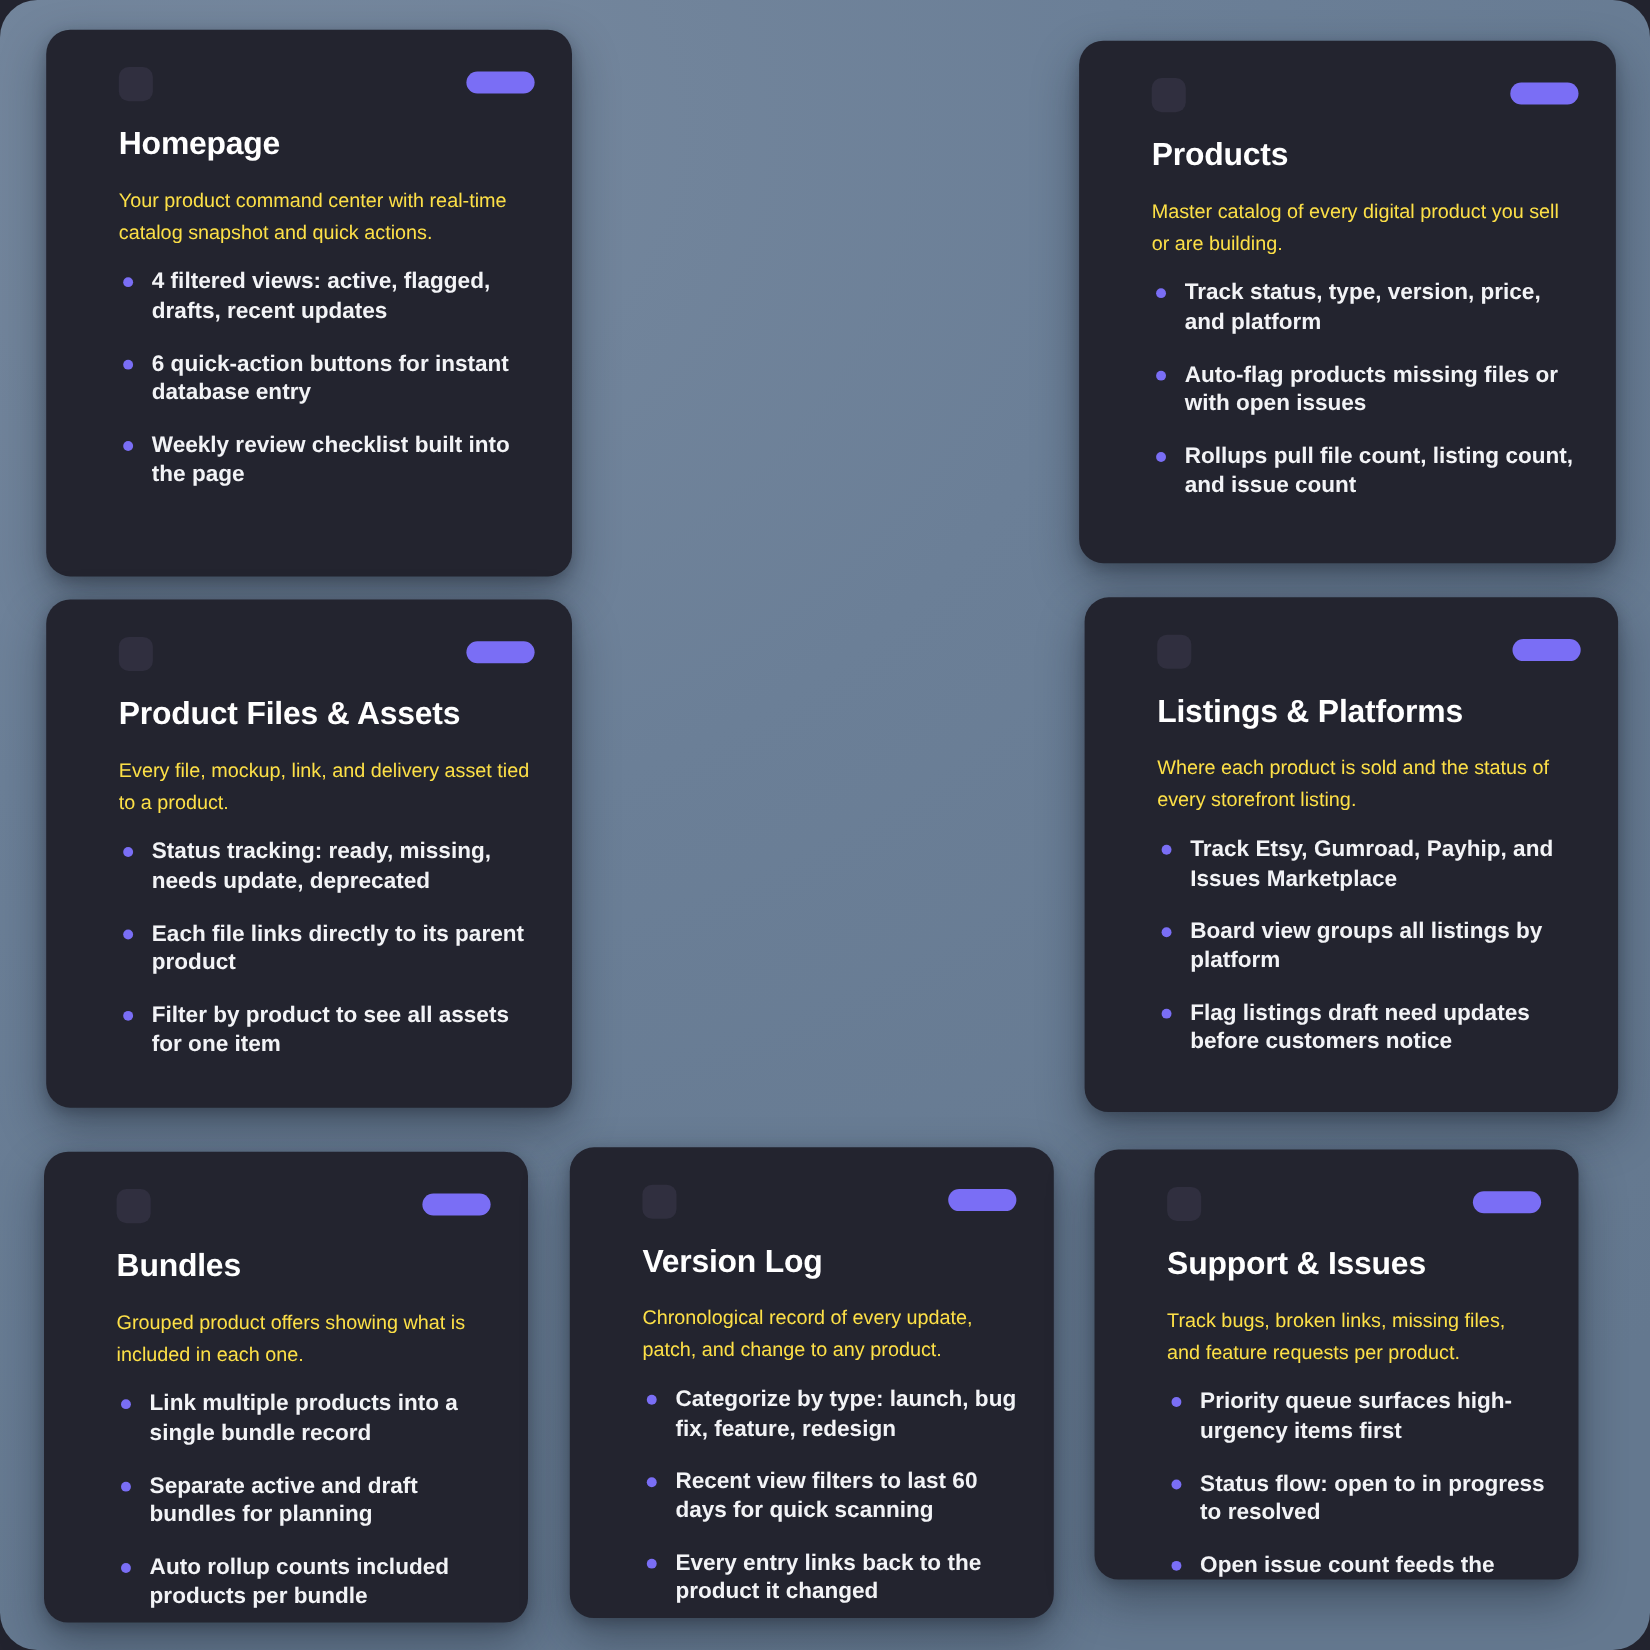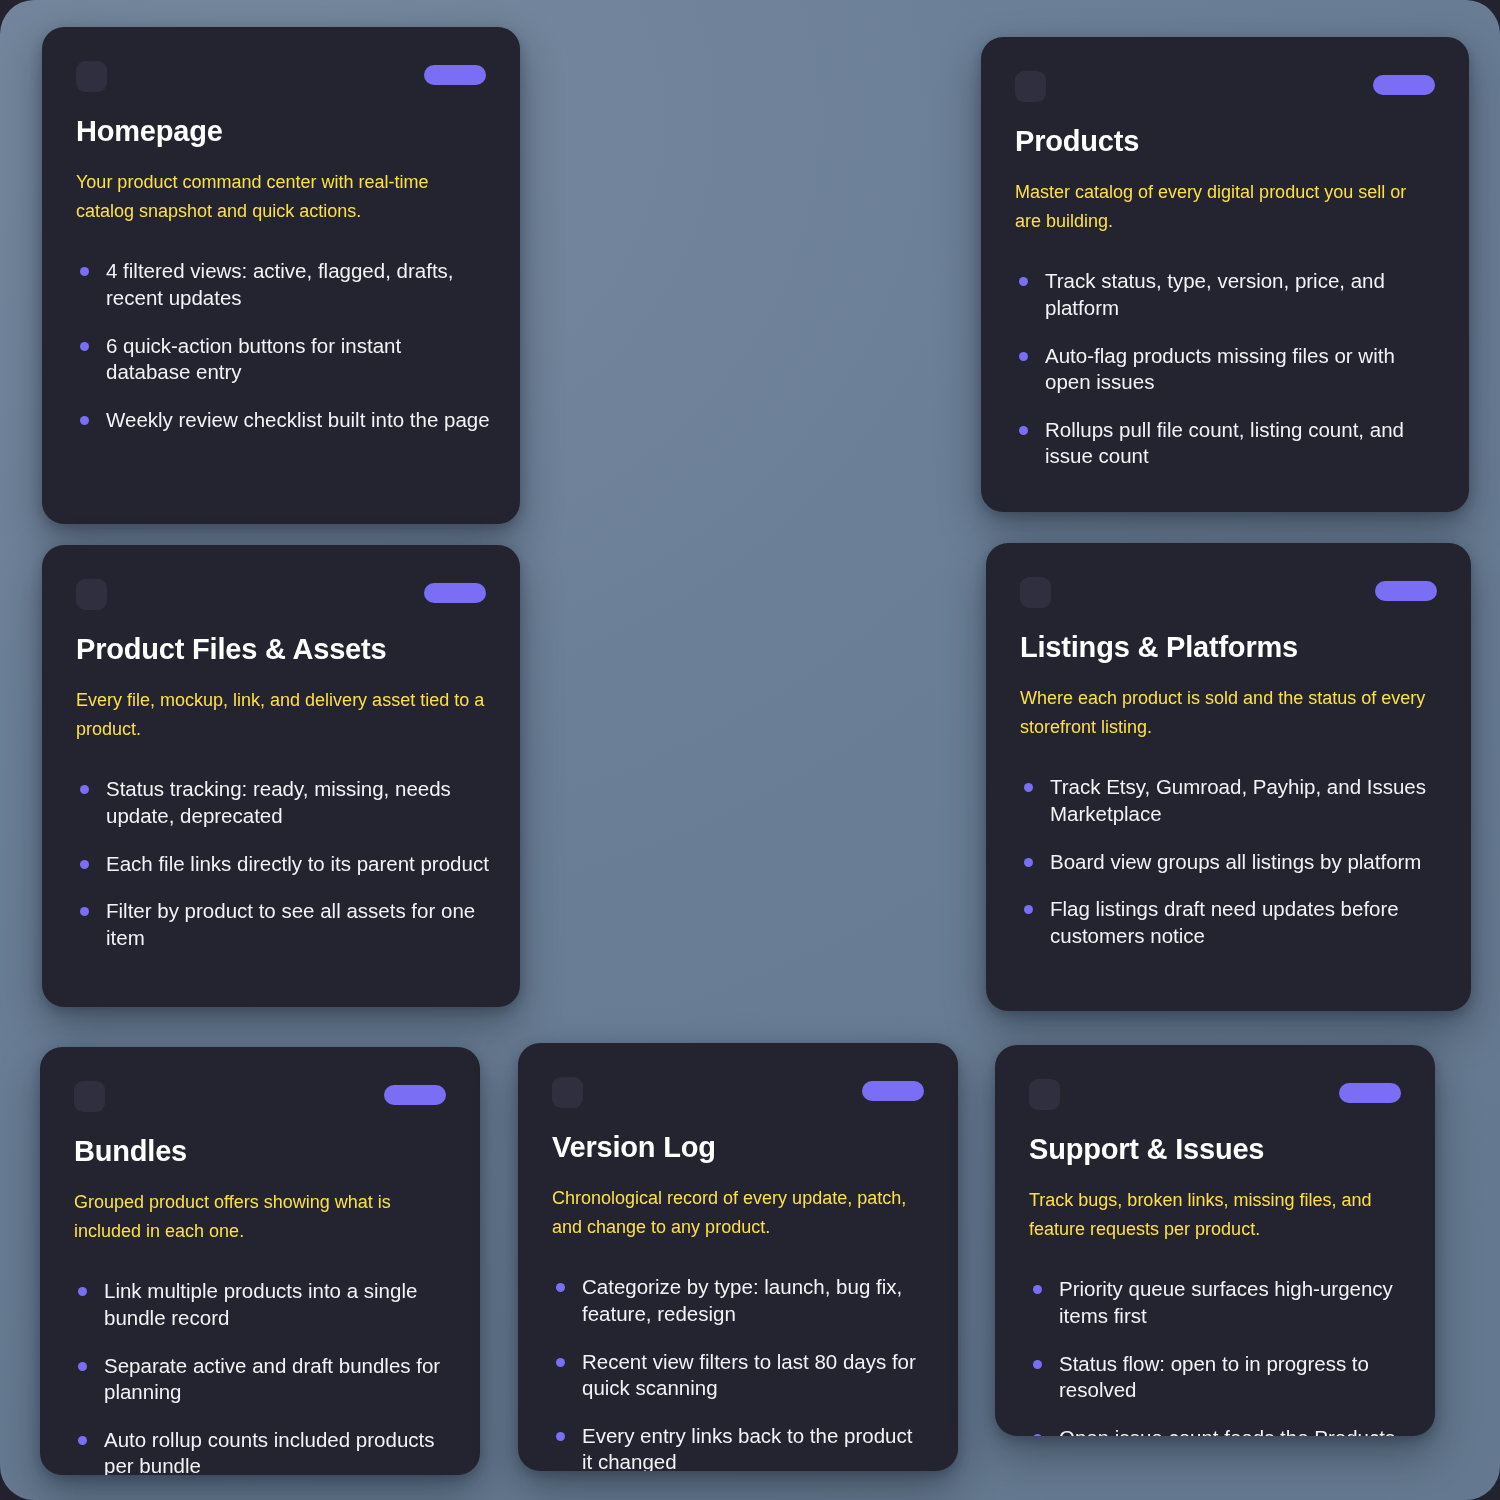--- a/index.html
+++ b/index.html
@@ -36,20 +36,21 @@
   }
 
   .card {
     position: absolute;
     background: #23242f;
     border-radius: 22px;
     box-shadow: 0 18px 42px rgba(18, 24, 34, 0.40),
                 0 4px 12px rgba(18, 24, 34, 0.26);
     box-sizing: border-box;
     overflow: hidden;
+    padding-left: 32px;
   }
 
   .card-head {
     position: relative;
     height: 40px;
     margin: 34px 34px 0 34px;
   }
   .card-icon {
     position: absolute;
     left: 0;
@@ -80,23 +81,24 @@
 
   .card-desc {
     margin: 20px 34px 0 34px;
     color: #fde047;
     font-size: 18px;
     line-height: 1.58;
     font-weight: normal;
   }
 
   .card-list {
-    margin: 33px 30px 0 34px;
+    margin: 18px 30px 0 34px;
     padding: 0;
     list-style: none;
+    font-weight: bold;
   }
   .card-list li {
     position: relative;
     padding-left: 30px;
     margin-bottom: 21px;
     color: #f2f3f6;
     font-size: 20.5px;
     line-height: 1.3;
   }
   .card-list li:last-child { margin-bottom: 0; }
@@ -199,21 +201,21 @@
 
     <div class="card" id="card-versionlog">
       <div class="card-head">
         <div class="card-icon"></div>
         <div class="card-pill"></div>
       </div>
       <div class="card-title">Version Log</div>
       <div class="card-desc">Chronological record of every update, patch, and change to any product.</div>
       <ul class="card-list">
         <li><span class="list-dot"></span><span>Categorize by type: launch, bug fix, feature, redesign</span></li>
-        <li><span class="list-dot"></span><span>Recent view filters to last 80 days for quick scanning</span></li>
+        <li><span class="list-dot"></span><span>Recent view filters to last 60 days for quick scanning</span></li>
         <li><span class="list-dot"></span><span>Every entry links back to the product it changed</span></li>
       </ul>
     </div>
 
     <div class="card" id="card-support">
       <div class="card-head">
         <div class="card-icon"></div>
         <div class="card-pill"></div>
       </div>
       <div class="card-title">Support &amp; Issues</div>

